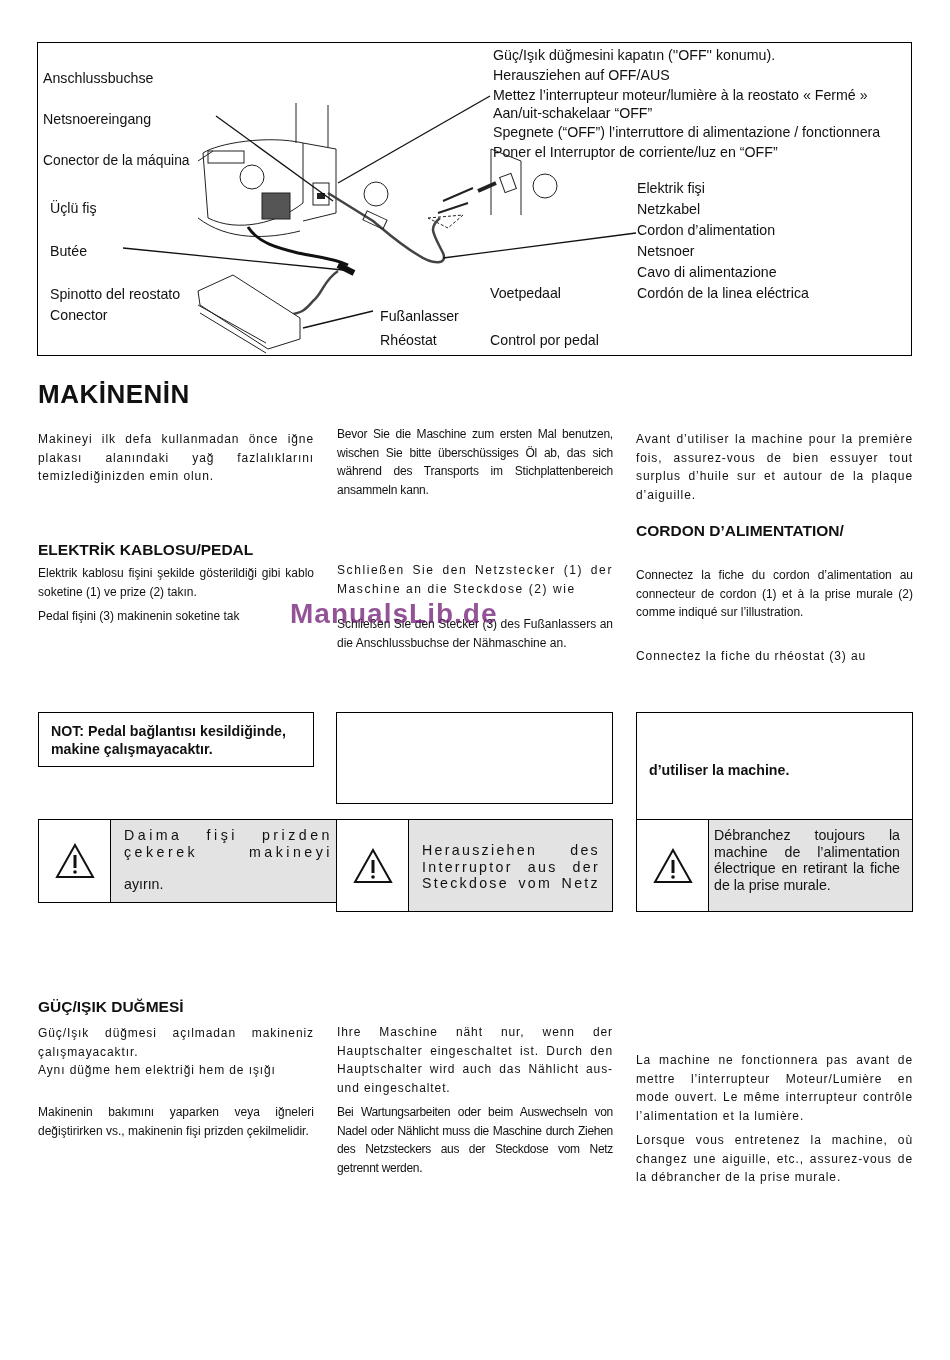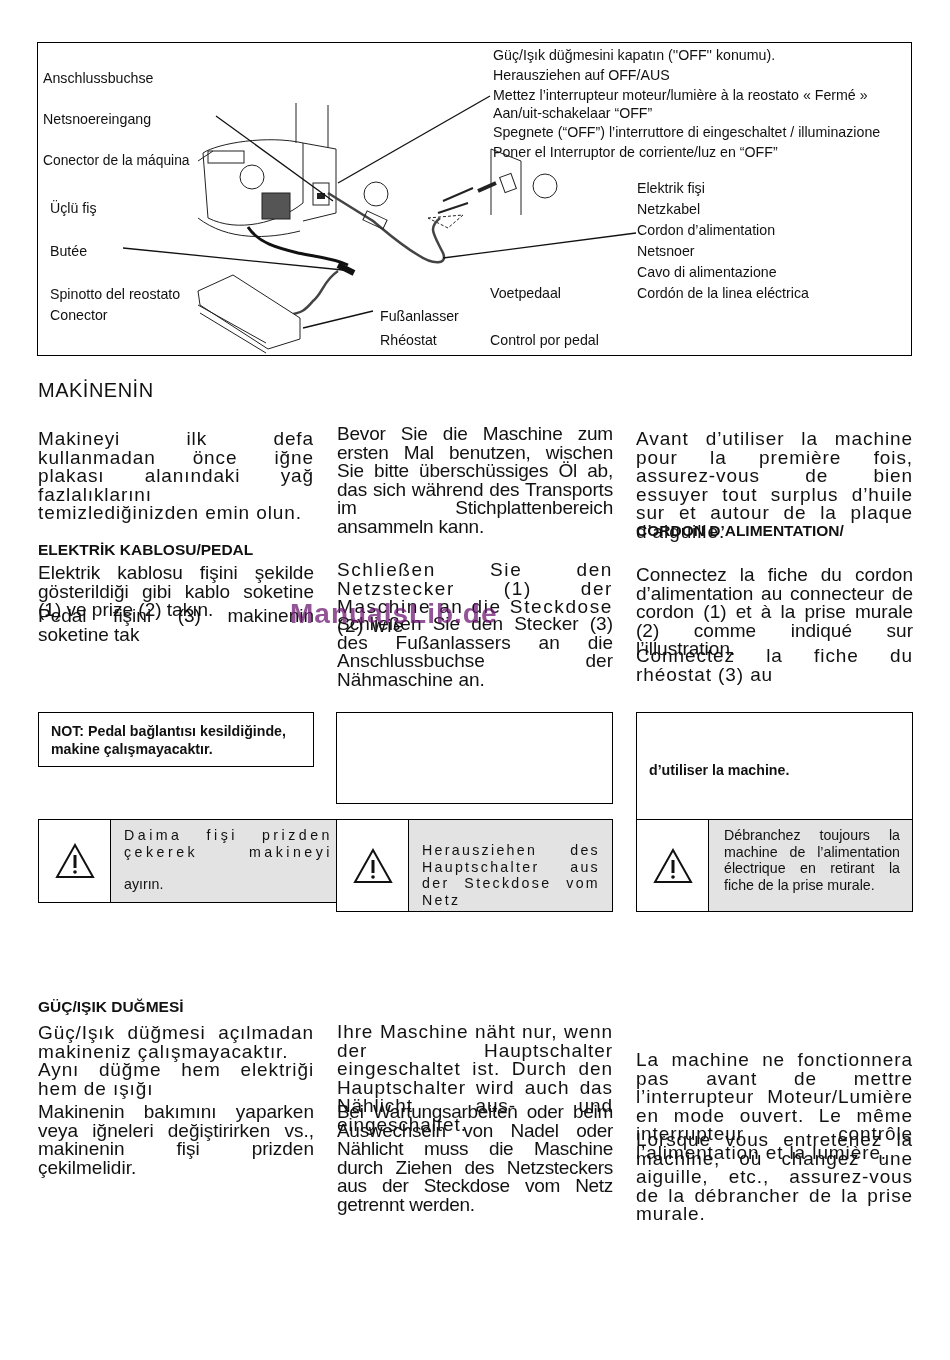--- a/index.html
+++ b/index.html
@@ -1,22 +1,22 @@
 <!DOCTYPE html>
 <html><head>
 <meta charset="utf-8">
 <style>
   html, body { margin:0; padding:0; background:#fff; }
   body { width:950px; height:1360px; position:relative; font-family:"Liberation Sans", sans-serif; color:#111; overflow:hidden; }
   .abs { position:absolute; }
   .figure { position:absolute; left:37px; top:42px; width:875px; height:314px; border:1px solid #000; box-sizing:border-box; }
   .lbl { position:absolute; font-size:14.2px; line-height:17px; white-space:nowrap; color:#111; }
-  .h1 { position:absolute; font-weight:normal; font-size:20px; letter-spacing:0.5px; }
+  .h1 { position:absolute; font-weight:bold; font-size:26px; letter-spacing:0.5px; }
   .h2 { position:absolute; font-weight:bold; font-size:15.5px; }
-  .para { position:absolute; font-size:19px; line-height:18.5px; text-align:justify; text-align-last:left; }
+  .para { position:absolute; font-size:12px; line-height:18.5px; text-align:justify; text-align-last:left; }
   .spaced { letter-spacing:0.9px; }
   .wide { letter-spacing:3.5px; }
   .wide2 { letter-spacing:1.6px; }
   .note { position:absolute; border:1px solid #000; box-sizing:border-box; background:#fff;padding-left:16px; }
   .note .txt { position:absolute; font-weight:bold; font-size:14.2px; line-height:18px; }
   .warn { position:absolute; border:1px solid #000; box-sizing:border-box; height:84px; display:flex; }
   .warn .ic { width:71px; border-right:1px solid #000; display:flex; align-items:center; justify-content:center; background:#fff; }
   .warn .wt { flex:1; background:#e3e3e3; padding:7px 12px 0 13px; font-size:14.2px; line-height:16.5px; text-align:justify; text-align-last:justify; }
   .watermark { position:absolute; left:290px; top:598px; font-size:28px; font-weight:bold; color:#701a75; opacity:0.75; letter-spacing:1px; }
 </style>
@@ -71,21 +71,21 @@
   <div class="lbl" style="left:5px;top:109px;font-size:13.8px">Conector de la máquina</div>
   <div class="lbl" style="left:12px;top:157px">Üçlü fiş</div>
   <div class="lbl" style="left:12px;top:200px">Butée</div>
   <div class="lbl" style="left:12px;top:243px">Spinotto del reostato</div>
   <div class="lbl" style="left:12px;top:264px">Conector</div>
 
   <div class="lbl" style="left:455px;top:4px">Güç/Işık düğmesini kapatın (''OFF'' konumu).</div>
   <div class="lbl" style="left:455px;top:24px">Herausziehen auf OFF/AUS</div>
   <div class="lbl" style="left:455px;top:44px">Mettez l’interrupteur moteur/lumière à la reostato « Fermé »</div>
   <div class="lbl" style="left:455px;top:62px">Aan/uit-schakelaar “OFF”</div>
-  <div class="lbl" style="left:455px;top:81px">Spegnete (“OFF”) l’interruttore di eingeschaltet / illuminazione</div>
+  <div class="lbl" style="left:455px;top:81px">Spegnete (“OFF”) l’interruttore di alimentazione / fonctionnera</div>
   <div class="lbl" style="left:455px;top:101px">Poner el Interruptor de corriente/luz en “OFF”</div>
 
   <div class="lbl" style="left:599px;top:137px">Elektrik fişi</div>
   <div class="lbl" style="left:599px;top:158px">Netzkabel</div>
   <div class="lbl" style="left:599px;top:179px">Cordon d’alimentation</div>
   <div class="lbl" style="left:599px;top:200px">Netsnoer</div>
   <div class="lbl" style="left:599px;top:221px">Cavo di alimentazione</div>
   <div class="lbl" style="left:599px;top:242px">Cordón de la linea eléctrica</div>
 
   <div class="lbl" style="left:452px;top:242px">Voetpedaal</div>
@@ -131,21 +131,21 @@
 <div class="note" style="left:336px;top:712px;width:277px;height:92px"></div>
 
 <div class="warn" style="left:336px;top:819px;width:277px;height:93px">
   <div class="ic">
     <svg width="40" height="36" viewBox="0 0 40 36">
         <path d="M20 2 L38 34 L2 34 Z" fill="none" stroke="#111" stroke-width="2"></path>
         <rect x="18.5" y="12" width="3" height="13" fill="#111"></rect>
         <circle cx="20" cy="29" r="1.8" fill="#111"></circle>
       </svg>
   </div>
-  <div class="wt" style="letter-spacing:2.3px;padding-top:22px">Herausziehen des Hauptschalter aus der Steckdose vom Netz</div>
+  <div class="wt" style="letter-spacing:2.3px;padding-top:22px">Herausziehen des Interruptor aus der Steckdose vom Netz</div>
 </div>
 
 <div class="para spaced" style="left:337px;top:1023px;width:276px">Ihre Maschine näht nur, wenn der Hauptschalter eingeschaltet ist. Durch den Hauptschalter wird auch das Nählicht aus- und eingeschaltet.</div>
 <div class="para" style="left:337px;top:1103px;width:276px;letter-spacing:-0.3px">Bei Wartungsarbeiten oder beim Auswechseln von Nadel oder Nählicht muss die Maschine durch Ziehen des Netzsteckers aus der Steckdose vom Netz getrennt werden.</div>
 
 <div class="para spaced" style="left:636px;top:430px;width:277px">Avant d’utiliser la machine pour la première fois, assurez-vous de bien essuyer tout surplus d’huile sur et autour de la plaque d’aiguille.</div>
 <div class="h2" style="left:636px;top:522px">CORDON D’ALIMENTATION/</div>
 <div class="para" style="left:636px;top:566px;width:277px">Connectez la fiche du cordon d’alimentation au connecteur de cordon (1) et à la prise murale (2) comme indiqué sur l’illustration.</div>
 <div class="para spaced" style="left:636px;top:647px;width:277px">Connectez la fiche du rhéostat (3) au</div>
 
@@ -154,19 +154,19 @@
 </div>
 
 <div class="warn" style="left:636px;top:819px;width:277px;height:93px">
   <div class="ic">
     <svg width="40" height="36" viewBox="0 0 40 36">
         <path d="M20 2 L38 34 L2 34 Z" fill="none" stroke="#111" stroke-width="2"></path>
         <rect x="18.5" y="12" width="3" height="13" fill="#111"></rect>
         <circle cx="20" cy="29" r="1.8" fill="#111"></circle>
       </svg>
   </div>
-  <div class="wt" style="text-align-last:left;padding-left:15px">Débranchez toujours la machine de l’alimentation électrique en retirant la fiche de la prise murale.</div>
+  <div class="wt" style="text-align-last:left;padding-left:5px">Débranchez toujours la machine de l’alimentation électrique en retirant la fiche de la prise murale.</div>
 </div>
 
 <div class="para spaced" style="left:636px;top:1051px;width:277px">La machine ne fonctionnera pas avant de mettre l’interrupteur Moteur/Lumière en mode ouvert. Le même interrupteur contrôle  l’alimentation et la lumière.</div>
 <div class="para spaced" style="left:636px;top:1131px;width:277px">Lorsque vous entretenez la machine, où changez une aiguille, etc., assurez-vous de la débrancher de la prise murale.</div>
 
 <div class="watermark">ManualsLib.de</div>
 
 </body></html>

